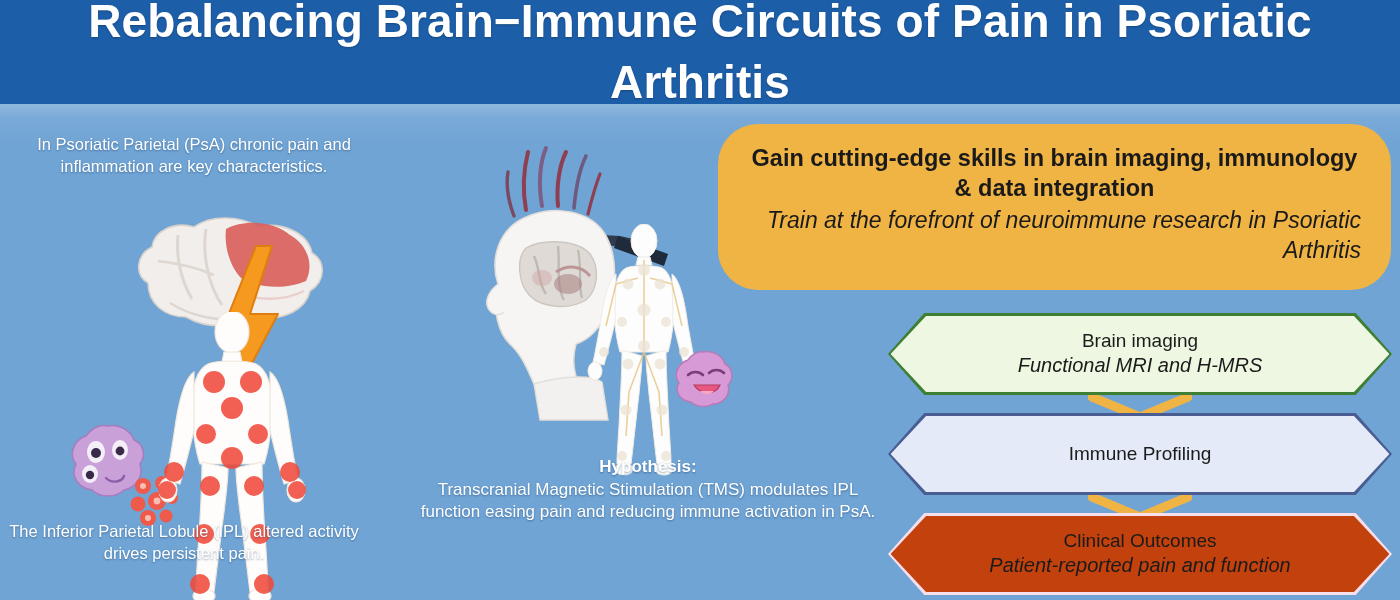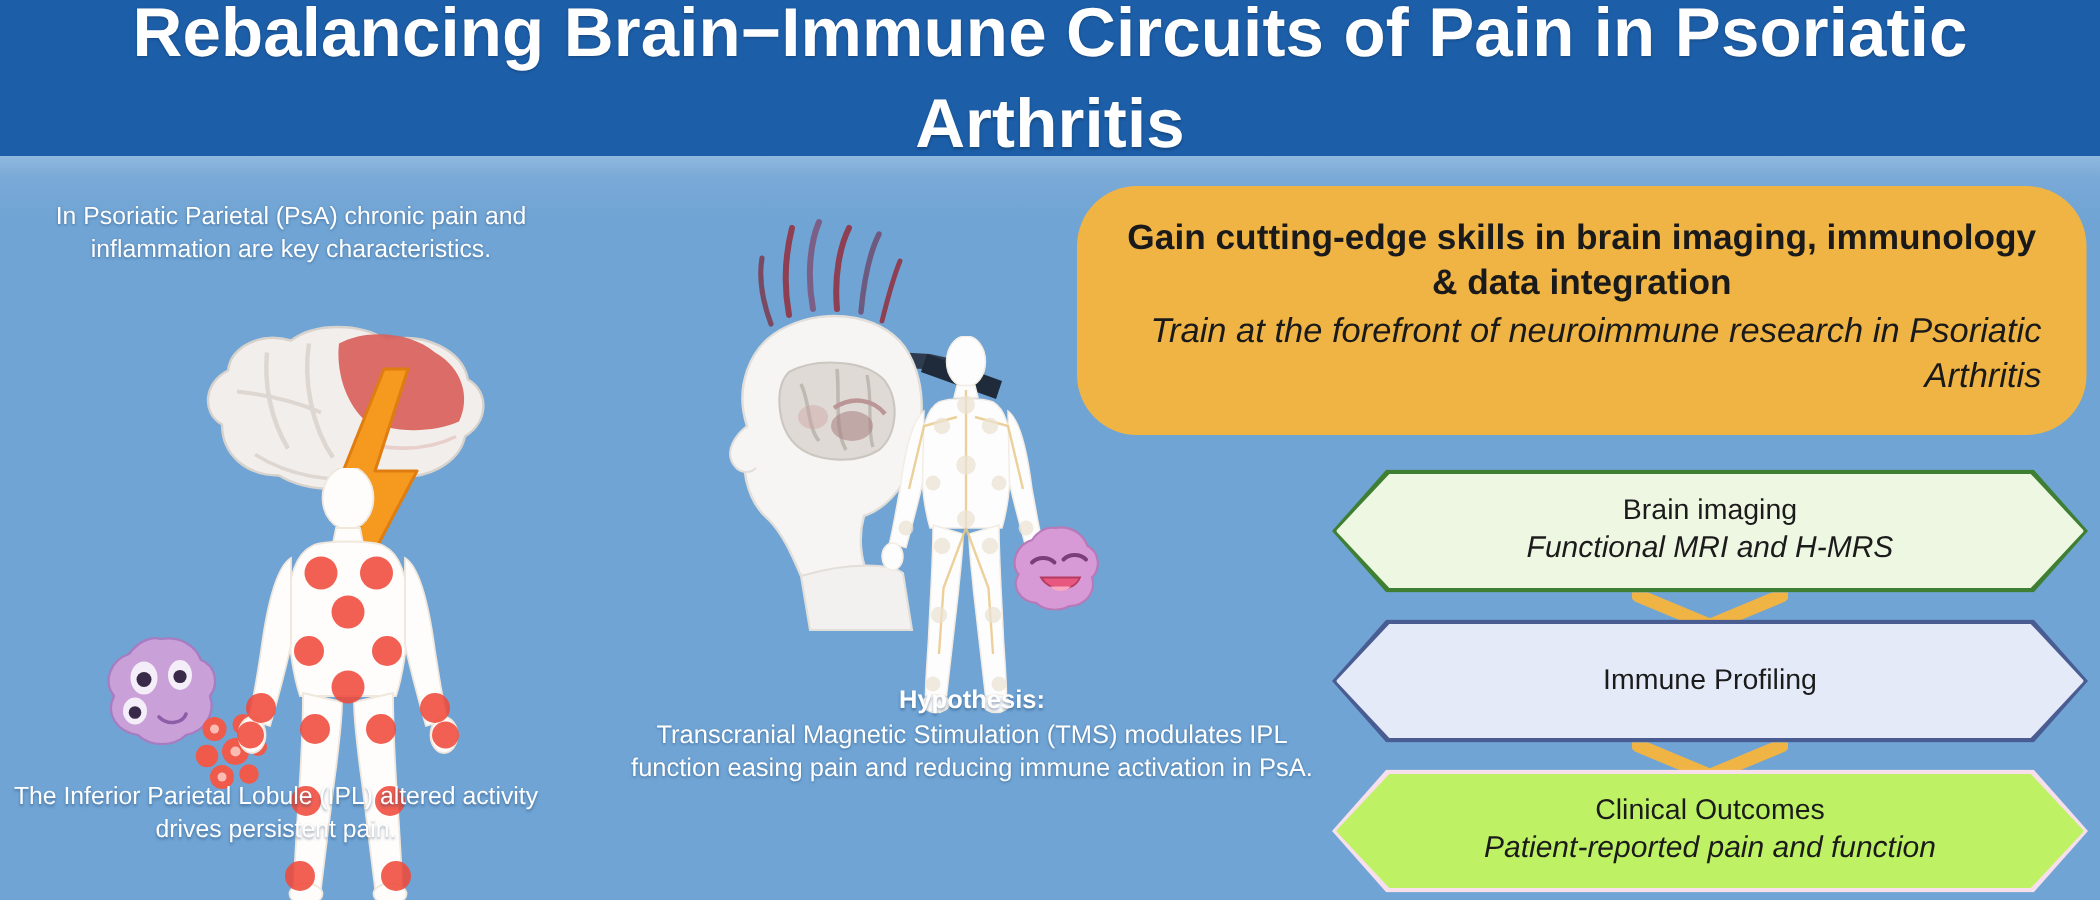--- a/index.html
+++ b/index.html
@@ -72,21 +72,21 @@
     display:flex; flex-direction:column; align-items:center; justify-content:center;
   }
   .chev-title{ font-size:19px; color:#1b1b1b; line-height:1.08; }
   .chev-sub{ font-size:20px; font-style:italic; color:#1b1b1b; line-height:1.2; margin-top:2px;}
 
   #chev-brain{ top:209px; background:#3f7f34; }
   #chev-brain .chev-inner{ background:#eef7e2; }
   #chev-immune{ top:309px; background:#4a5d92; }
   #chev-immune .chev-inner{ background:#e4eaf8; }
   #chev-clinical{ top:409px; background:#f7dfec; }
-  #chev-clinical .chev-inner{ background:#bef264; }
+  #chev-clinical .chev-inner{ background:#c2410c; }
 
   .connector{
     position:absolute; left:1088px; width:104px; height:26px;
   }
 
   
   .ill{ position:absolute; }
 </style>
 </head>
 <body>

